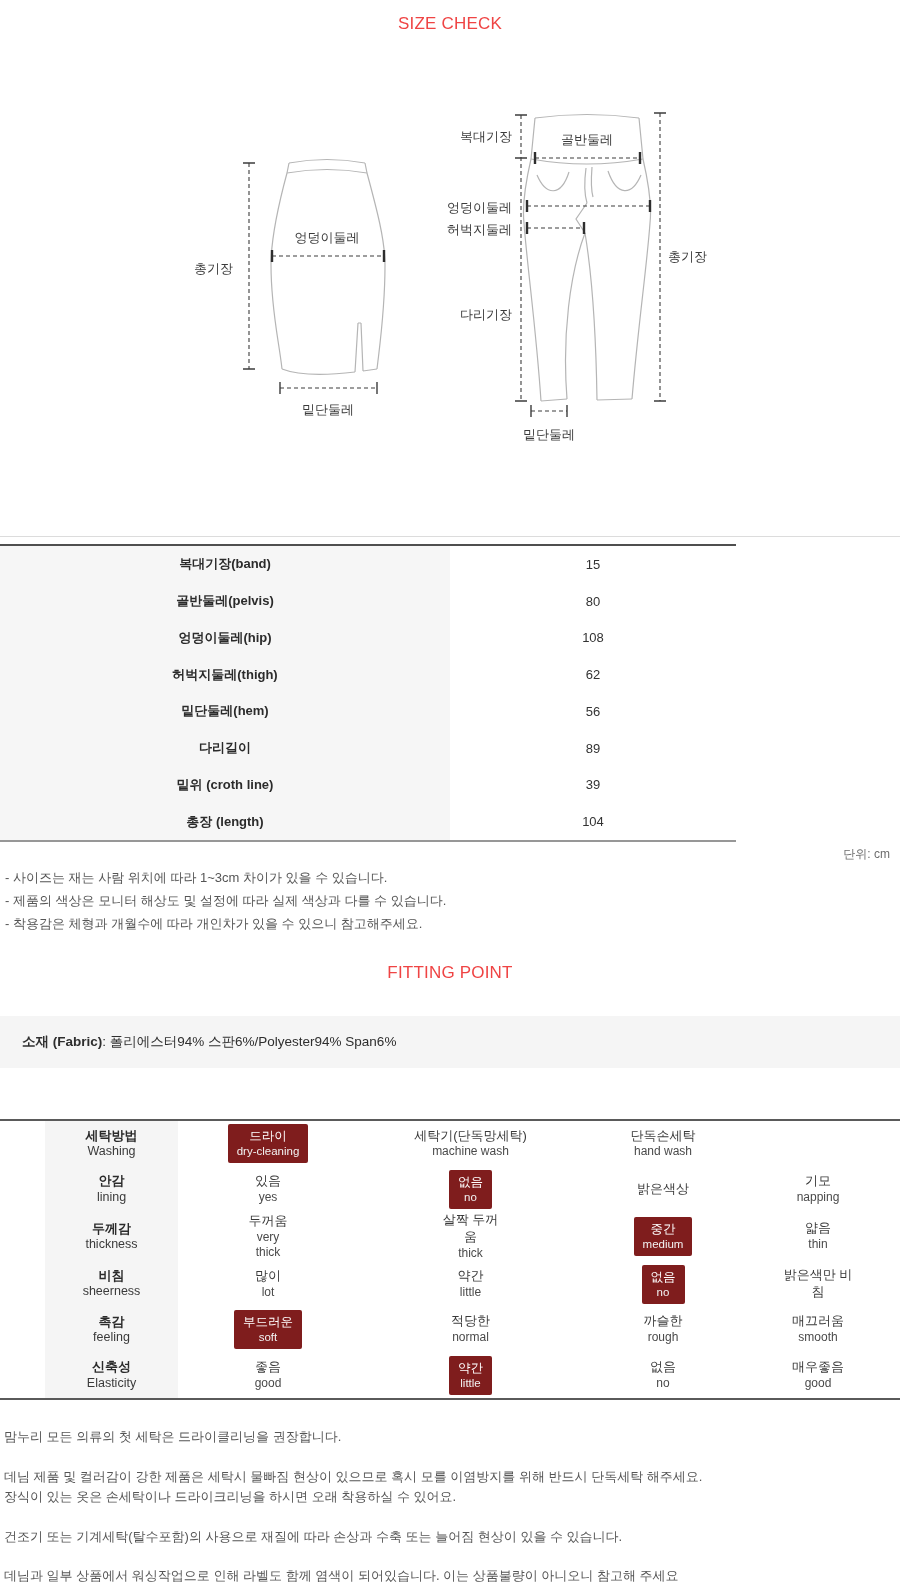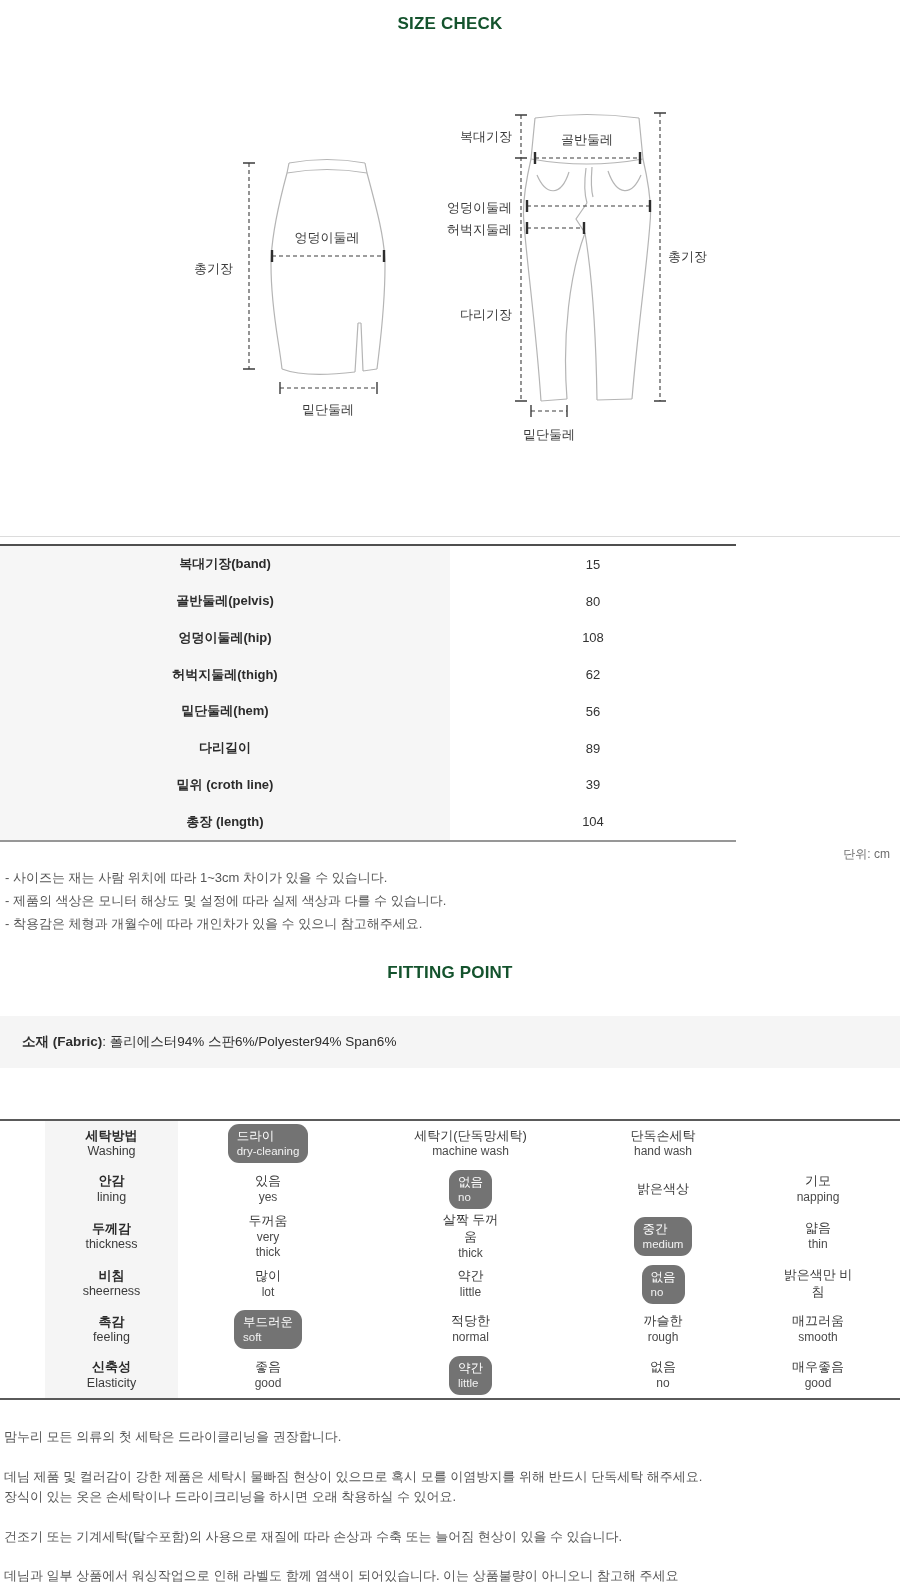--- a/index.html
+++ b/index.html
@@ -1,19 +1,19 @@
 <!DOCTYPE html>
 <html><head>
 <meta charset="utf-8">
 <style>
   html,body{margin:0;padding:0;background:#fff;}
   .page{position:relative;width:900px;height:1588px;background:#fff;overflow:hidden;
         font-family:"Liberation Sans","DejaVu Sans",sans-serif;color:#3b3b3b;}
   .section-title{position:absolute;left:0;width:100%;text-align:center;
-        font-size:17px;font-weight:bold;color:#14532d;letter-spacing:.2px;}
+        font-size:17px;font-weight:normal;color:#ef4444;letter-spacing:.2px;}
   #sizeTitle{top:14px;}
   #fitTitle{top:963px;}
   .diagrams{position:absolute;top:95px;left:0;width:900px;height:365px;}
   .hairline{position:absolute;left:0;width:100%;height:1px;background:#dcdcdc;}
   
   .size-table{position:absolute;top:544px;left:0;width:736px;height:298px;box-sizing:border-box;
         border-top:2px solid #4f4f4f;border-bottom:2px solid #979797;
         display:grid;grid-template-rows:repeat(8,1fr);}
   .srow{display:flex;align-items:stretch;}
   .srow .slabel{width:450px;background:#f6f6f6;display:flex;align-items:center;justify-content:center;
@@ -34,21 +34,21 @@
   .crow{display:flex;align-items:stretch;padding-left:45px;}
   .clabel{width:133px;background:#f5f5f5;display:flex;flex-direction:column;
         align-items:center;justify-content:center;line-height:1.25;}
   .clabel .ko{font-size:13px;font-weight:bold;color:#2b2b2b;}
   .clabel .en{font-size:12.5px;color:#3a3a3a;}
   .copt{display:flex;align-items:center;justify-content:center;}
   .c1{width:180px;} .c2{width:225px;} .c3{width:160px;} .c4{width:150px;} .c5{width:52px;}
   .opt{text-align:center;line-height:1.3;}
   .opt .ko{font-size:13px;color:#3a3a3a;white-space:pre-line;}
   .opt .en{font-size:12px;color:#4a4a4a;white-space:pre-line;}
-  .badge{background:#737373;border-radius:11px;padding:4px 9px;display:inline-block;text-align:left;line-height:1.3;}
+  .badge{background:#7f1d1d;border-radius:2px;padding:4px 9px;display:inline-block;text-align:center;line-height:1.3;}
   .badge .ko{font-size:12.5px;color:#fff;white-space:pre-line;}
   .badge .en{font-size:11.5px;color:#f2f2f2;white-space:pre-line;}
   .care-note{position:absolute;left:4px;width:888px;font-size:13px;color:#555;
         line-height:20px;white-space:pre-line;}
   #cn0{top:1427px;} #cn1{top:1467px;} #cn2{top:1527px;} #cn3{top:1566px;}
   svg text{font-family:"Liberation Sans","DejaVu Sans",sans-serif;font-size:13px;fill:#3b3b3b;}
   .garment{fill:none;stroke:#b5b5b5;stroke-width:1.2;}
   .dim{fill:none;stroke:#3c3c3c;stroke-width:1.1;stroke-dasharray:4 3;}
   .cap{stroke:#3c3c3c;stroke-width:1.4;}
   .capb{stroke:#2e2e2e;stroke-width:2.4;}

